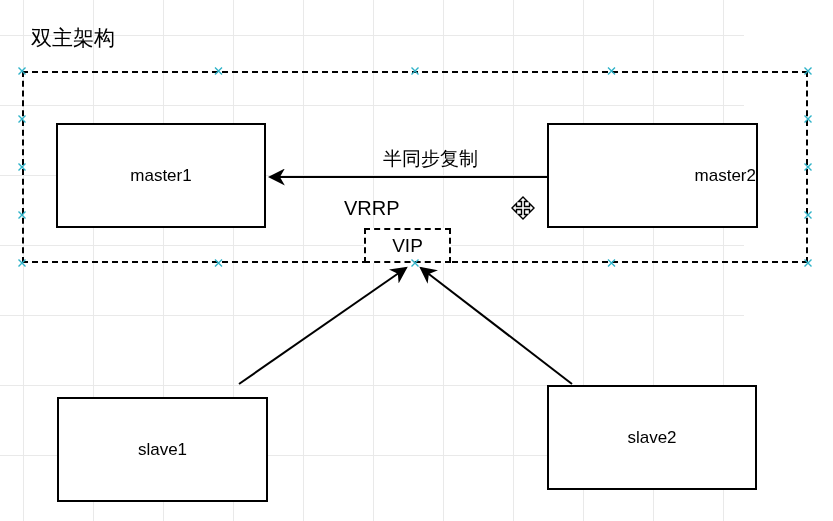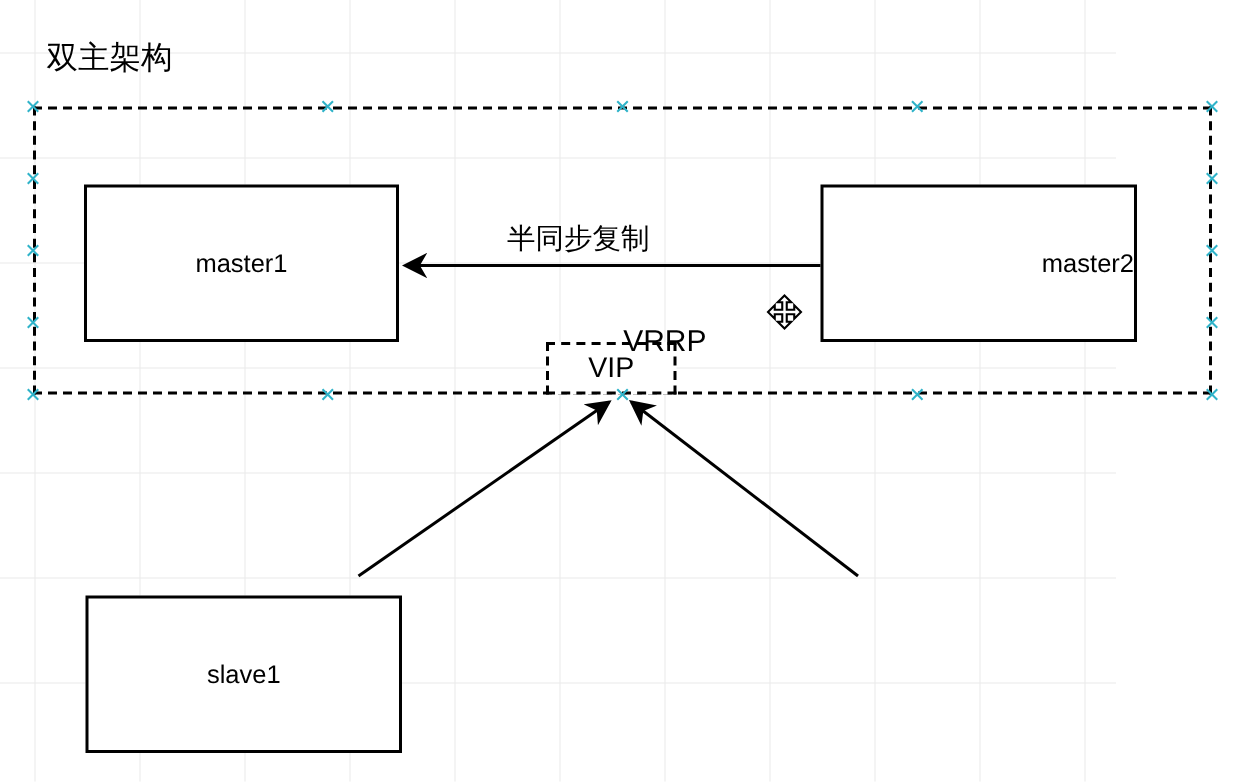--- a/index.html
+++ b/index.html
@@ -53,28 +53,28 @@
     border:2px dashed #000;
     background:#fff;
     box-sizing:border-box;
     display:flex;align-items:center;justify-content:center;
     font-size:19px;color:#000;
   }
   .vrrp-label{
     position:absolute;
     left:344px;top:197px;
     width:127px;
-    text-align:right;
-    font-size:20px;color:#000;margin-top:20px;
+    text-align:left;
+    font-size:20px;color:#000;
   }
   .repl-label{
     position:absolute;
     left:338px;top:146px;
     width:140px;
-    text-align:left;
+    text-align:right;
     font-size:19px;color:#000;
   }
   svg.overlay{
     position:absolute;
     left:0;top:0;
     pointer-events:none;
   }
 </style>
 </head>
 <body>
@@ -86,20 +86,23 @@
   <div class="group-box"></div>
 
   <div class="node node-master1">
     <span>master1</span>
   </div>
   <div class="node node-master2">
     <span>master2</span>
   </div>
   <div class="node node-slave1">
     <span>slave1</span>
+  </div>
+  <div class="node node-slave2">
+    <span>slave2</span>
   </div>
 
   <div class="vip-box">
     <span>VIP</span>
   </div>
 
   <div class="vrrp-label">VRRP</div>
   <div class="repl-label">半同步复制</div>
 
   <svg class="overlay" width="833" height="521" viewBox="0 0 833 521">

